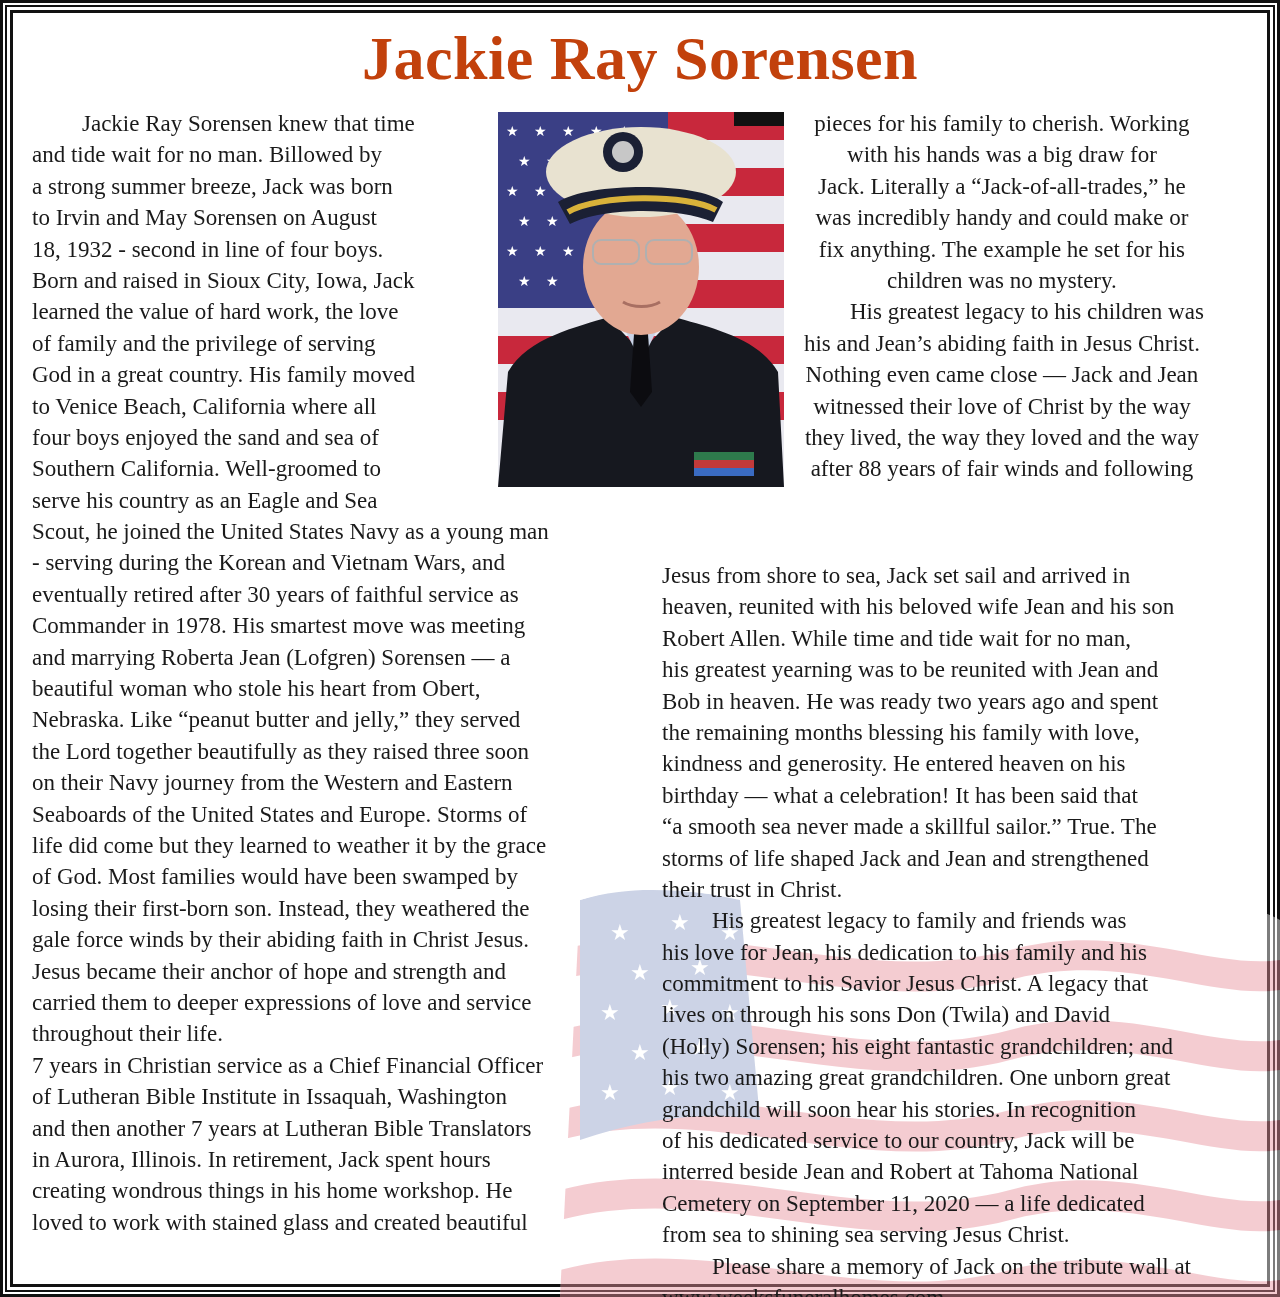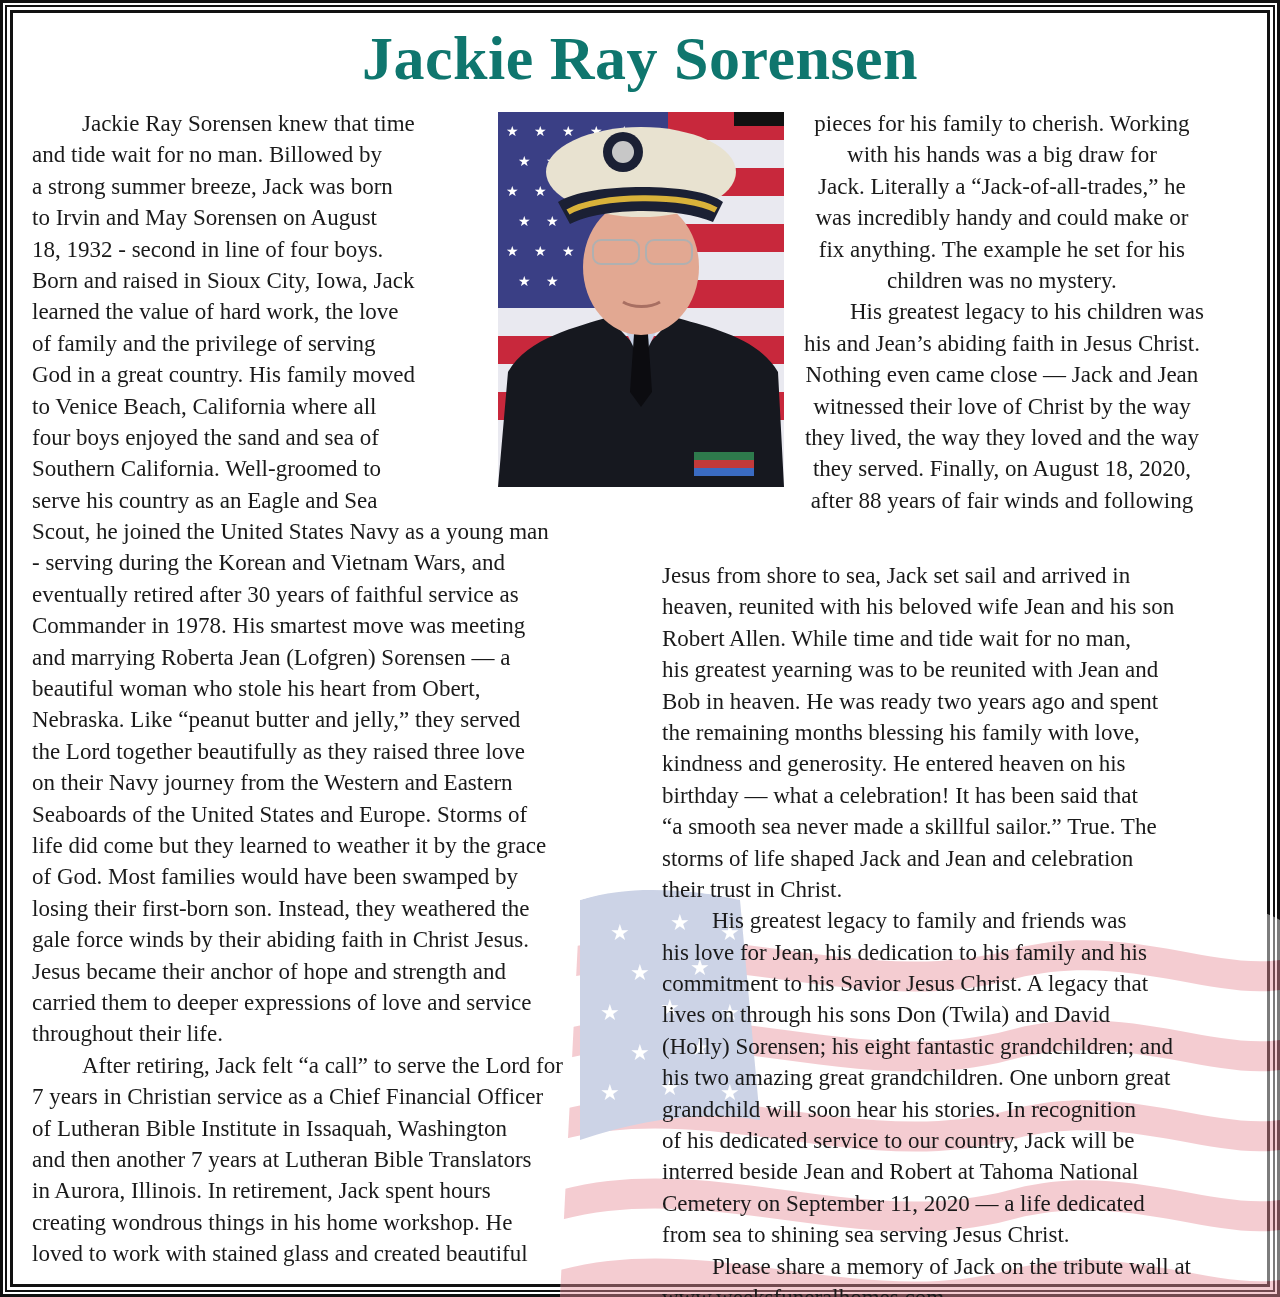--- a/index.html
+++ b/index.html
@@ -12,21 +12,21 @@
     position: absolute; left: 5px; top: 5px; right: 5px; bottom: 5px;
     border: 2px solid #111;
   }
   .frame-inner {
     position: absolute; left: 10px; top: 10px; right: 10px; bottom: 10px;
     border: 3px solid #111;
   }
   .title {
     position: absolute; left: 0; right: 0; top: 20px; text-align: center;
     font-family: "Liberation Serif", "DejaVu Serif", serif;
-    font-weight: bold; font-size: 62px; letter-spacing: 0.5px; color: #0f766e;
+    font-weight: bold; font-size: 62px; letter-spacing: 0.5px; color: #c2410c;
     line-height: 76px;
   }
   .flag-bg {
     position: absolute; left: 560px; top: 860px; width: 720px; height: 437px;
     opacity: 0.45;
   }
   .text {
     font-family: "Liberation Serif", "DejaVu Serif", serif;
     font-size: 23px; line-height: 31.4px; color: #1a1a1a;
     position: absolute; white-space: nowrap;
@@ -152,66 +152,64 @@
   <span class="ln">four boys enjoyed the sand and sea of</span>
   <span class="ln">Southern California. Well-groomed to</span>
   <span class="ln">serve his country as an Eagle and Sea</span>
   <span class="ln">Scout, he joined the United States Navy as a young man</span>
   <span class="ln">- serving during the Korean and Vietnam Wars, and</span>
   <span class="ln">eventually retired after 30 years of faithful service as</span>
   <span class="ln">Commander in 1978.  His smartest move was meeting</span>
   <span class="ln">and marrying Roberta Jean (Lofgren) Sorensen — a</span>
   <span class="ln">beautiful woman who stole his heart from Obert,</span>
   <span class="ln">Nebraska. Like “peanut butter and jelly,” they served</span>
-  <span class="ln">the Lord together beautifully as they raised three love</span>
+  <span class="ln">the Lord together beautifully as they raised three soon</span>
   <span class="ln">on their Navy journey from the Western and Eastern</span>
   <span class="ln">Seaboards of the United States and Europe. Storms of</span>
   <span class="ln">life did come but they learned to weather it by the grace</span>
   <span class="ln">of God. Most families would have been swamped by</span>
   <span class="ln">losing their first-born son. Instead, they weathered the</span>
   <span class="ln">gale force winds by their abiding faith in Christ Jesus.</span>
   <span class="ln">Jesus became their anchor of hope and strength and</span>
   <span class="ln">carried them to deeper expressions of love and service</span>
   <span class="ln">throughout their life.</span>
-  <span class="ln ind">After retiring, Jack felt “a call” to serve the Lord for</span>
   <span class="ln">7 years in Christian service as a Chief Financial Officer</span>
   <span class="ln">of Lutheran Bible Institute in Issaquah, Washington</span>
   <span class="ln">and then another 7 years at Lutheran Bible Translators</span>
   <span class="ln">in Aurora, Illinois.  In retirement, Jack spent hours</span>
   <span class="ln">creating wondrous things in his home workshop. He</span>
   <span class="ln">loved to work with stained glass and created beautiful</span>
 </div>
 
 <div class="text" style="left:800px; top:108px;text-align:center;">
   <span class="ln">pieces for his family to cherish. Working</span>
   <span class="ln">with his hands was a big draw for</span>
   <span class="ln">Jack. Literally a “Jack-of-all-trades,” he</span>
   <span class="ln">was incredibly handy and could make or</span>
   <span class="ln">fix anything. The example he set for his</span>
   <span class="ln">children was no mystery.</span>
   <span class="ln ind">His greatest legacy to his children was</span>
   <span class="ln">his and Jean’s abiding faith in Jesus Christ.</span>
   <span class="ln">Nothing even came close — Jack and Jean</span>
   <span class="ln">witnessed their love of Christ by the way</span>
   <span class="ln">they lived, the way they loved and the way</span>
-  <span class="ln">they served. Finally, on August 18, 2020,</span>
   <span class="ln">after 88 years of fair winds and following</span>
 </div>
 
 <div class="text" style="left:662px; top:516px;margin-top:44px;">
   <span class="ln">Jesus from shore to sea, Jack set sail and arrived in</span>
   <span class="ln">heaven, reunited with his beloved wife Jean and his son</span>
   <span class="ln">Robert Allen. While time and tide wait for no man,</span>
   <span class="ln">his greatest yearning was to be reunited with Jean and</span>
   <span class="ln">Bob in heaven. He was ready two years ago and spent</span>
   <span class="ln">the remaining months blessing his family with love,</span>
   <span class="ln">kindness and generosity. He entered heaven on his</span>
   <span class="ln">birthday — what a celebration! It has been said that</span>
   <span class="ln">“a smooth sea never made a skillful sailor.”  True. The</span>
-  <span class="ln">storms of life shaped Jack and Jean and celebration</span>
+  <span class="ln">storms of life shaped Jack and Jean and strengthened</span>
   <span class="ln">their trust in Christ.</span>
   <span class="ln ind">His greatest legacy to family and friends was</span>
   <span class="ln">his love for Jean, his dedication to his family and his</span>
   <span class="ln">commitment to his Savior Jesus Christ.  A legacy that</span>
   <span class="ln">lives on through his sons Don (Twila) and David</span>
   <span class="ln">(Holly) Sorensen; his eight fantastic grandchildren; and</span>
   <span class="ln">his two amazing great grandchildren. One unborn great</span>
   <span class="ln">grandchild will soon hear his stories. In recognition</span>
   <span class="ln">of his dedicated service to our country, Jack will be</span>
   <span class="ln">interred beside Jean and Robert at Tahoma National</span>

